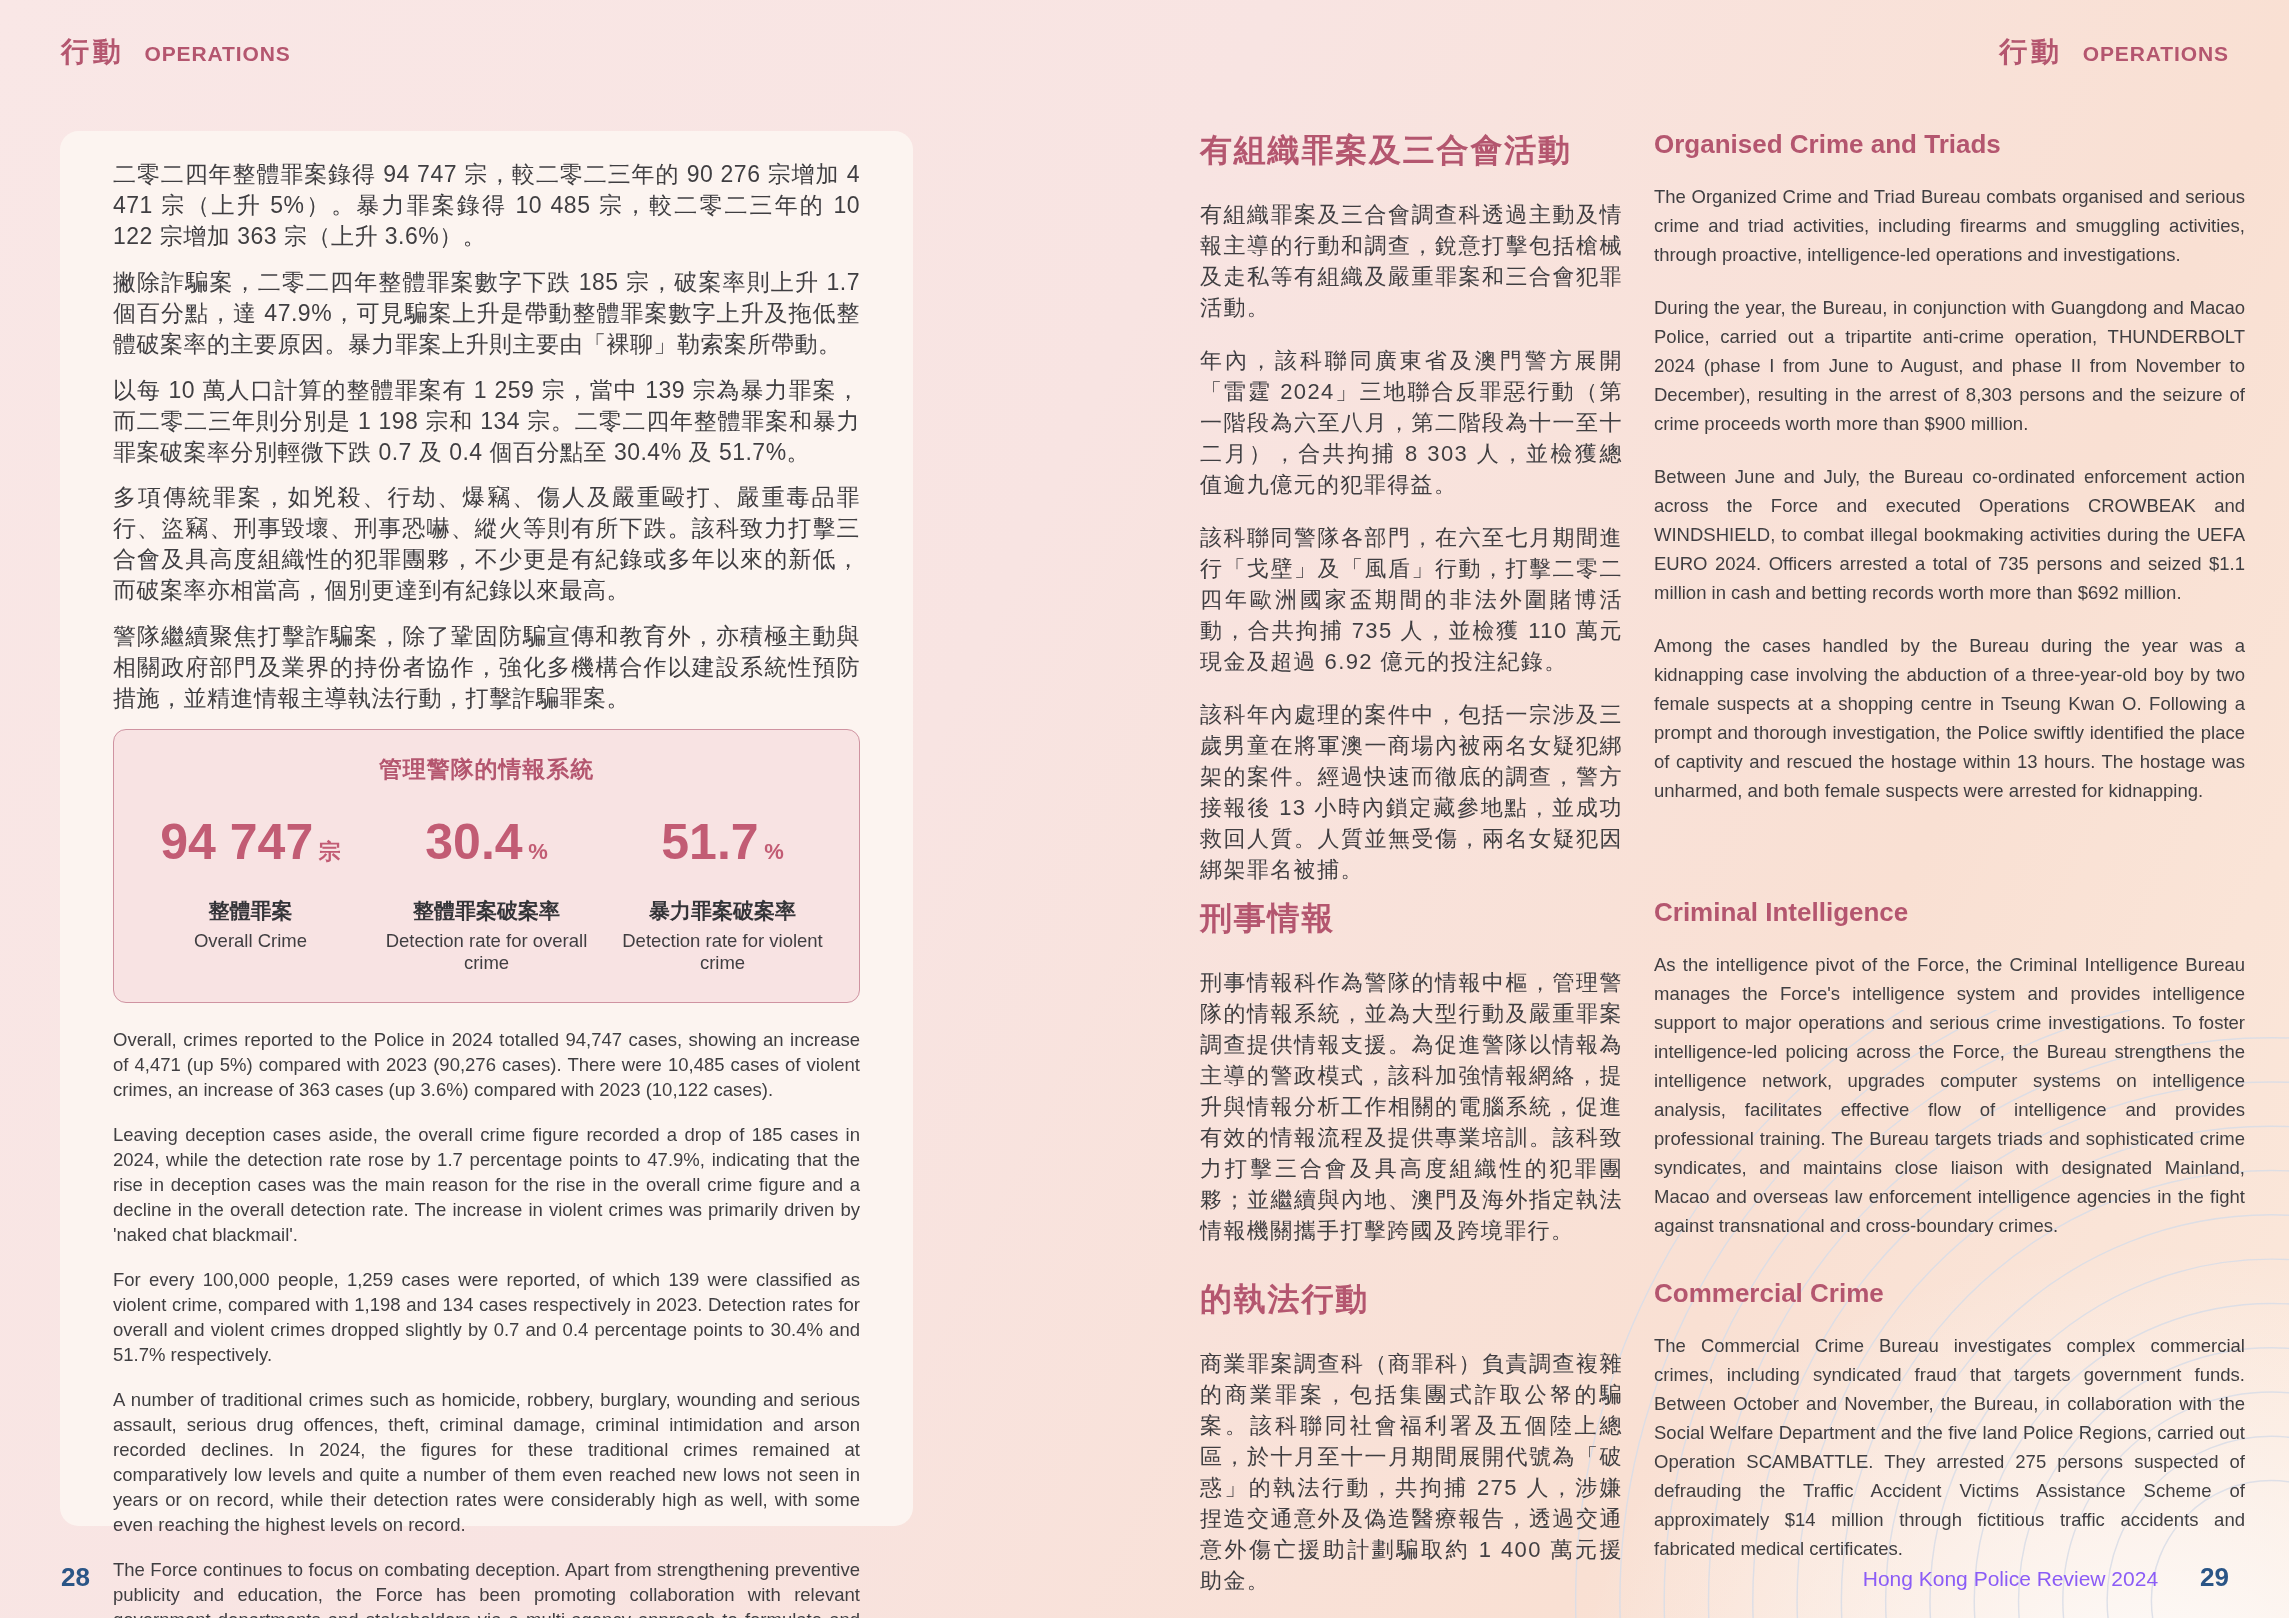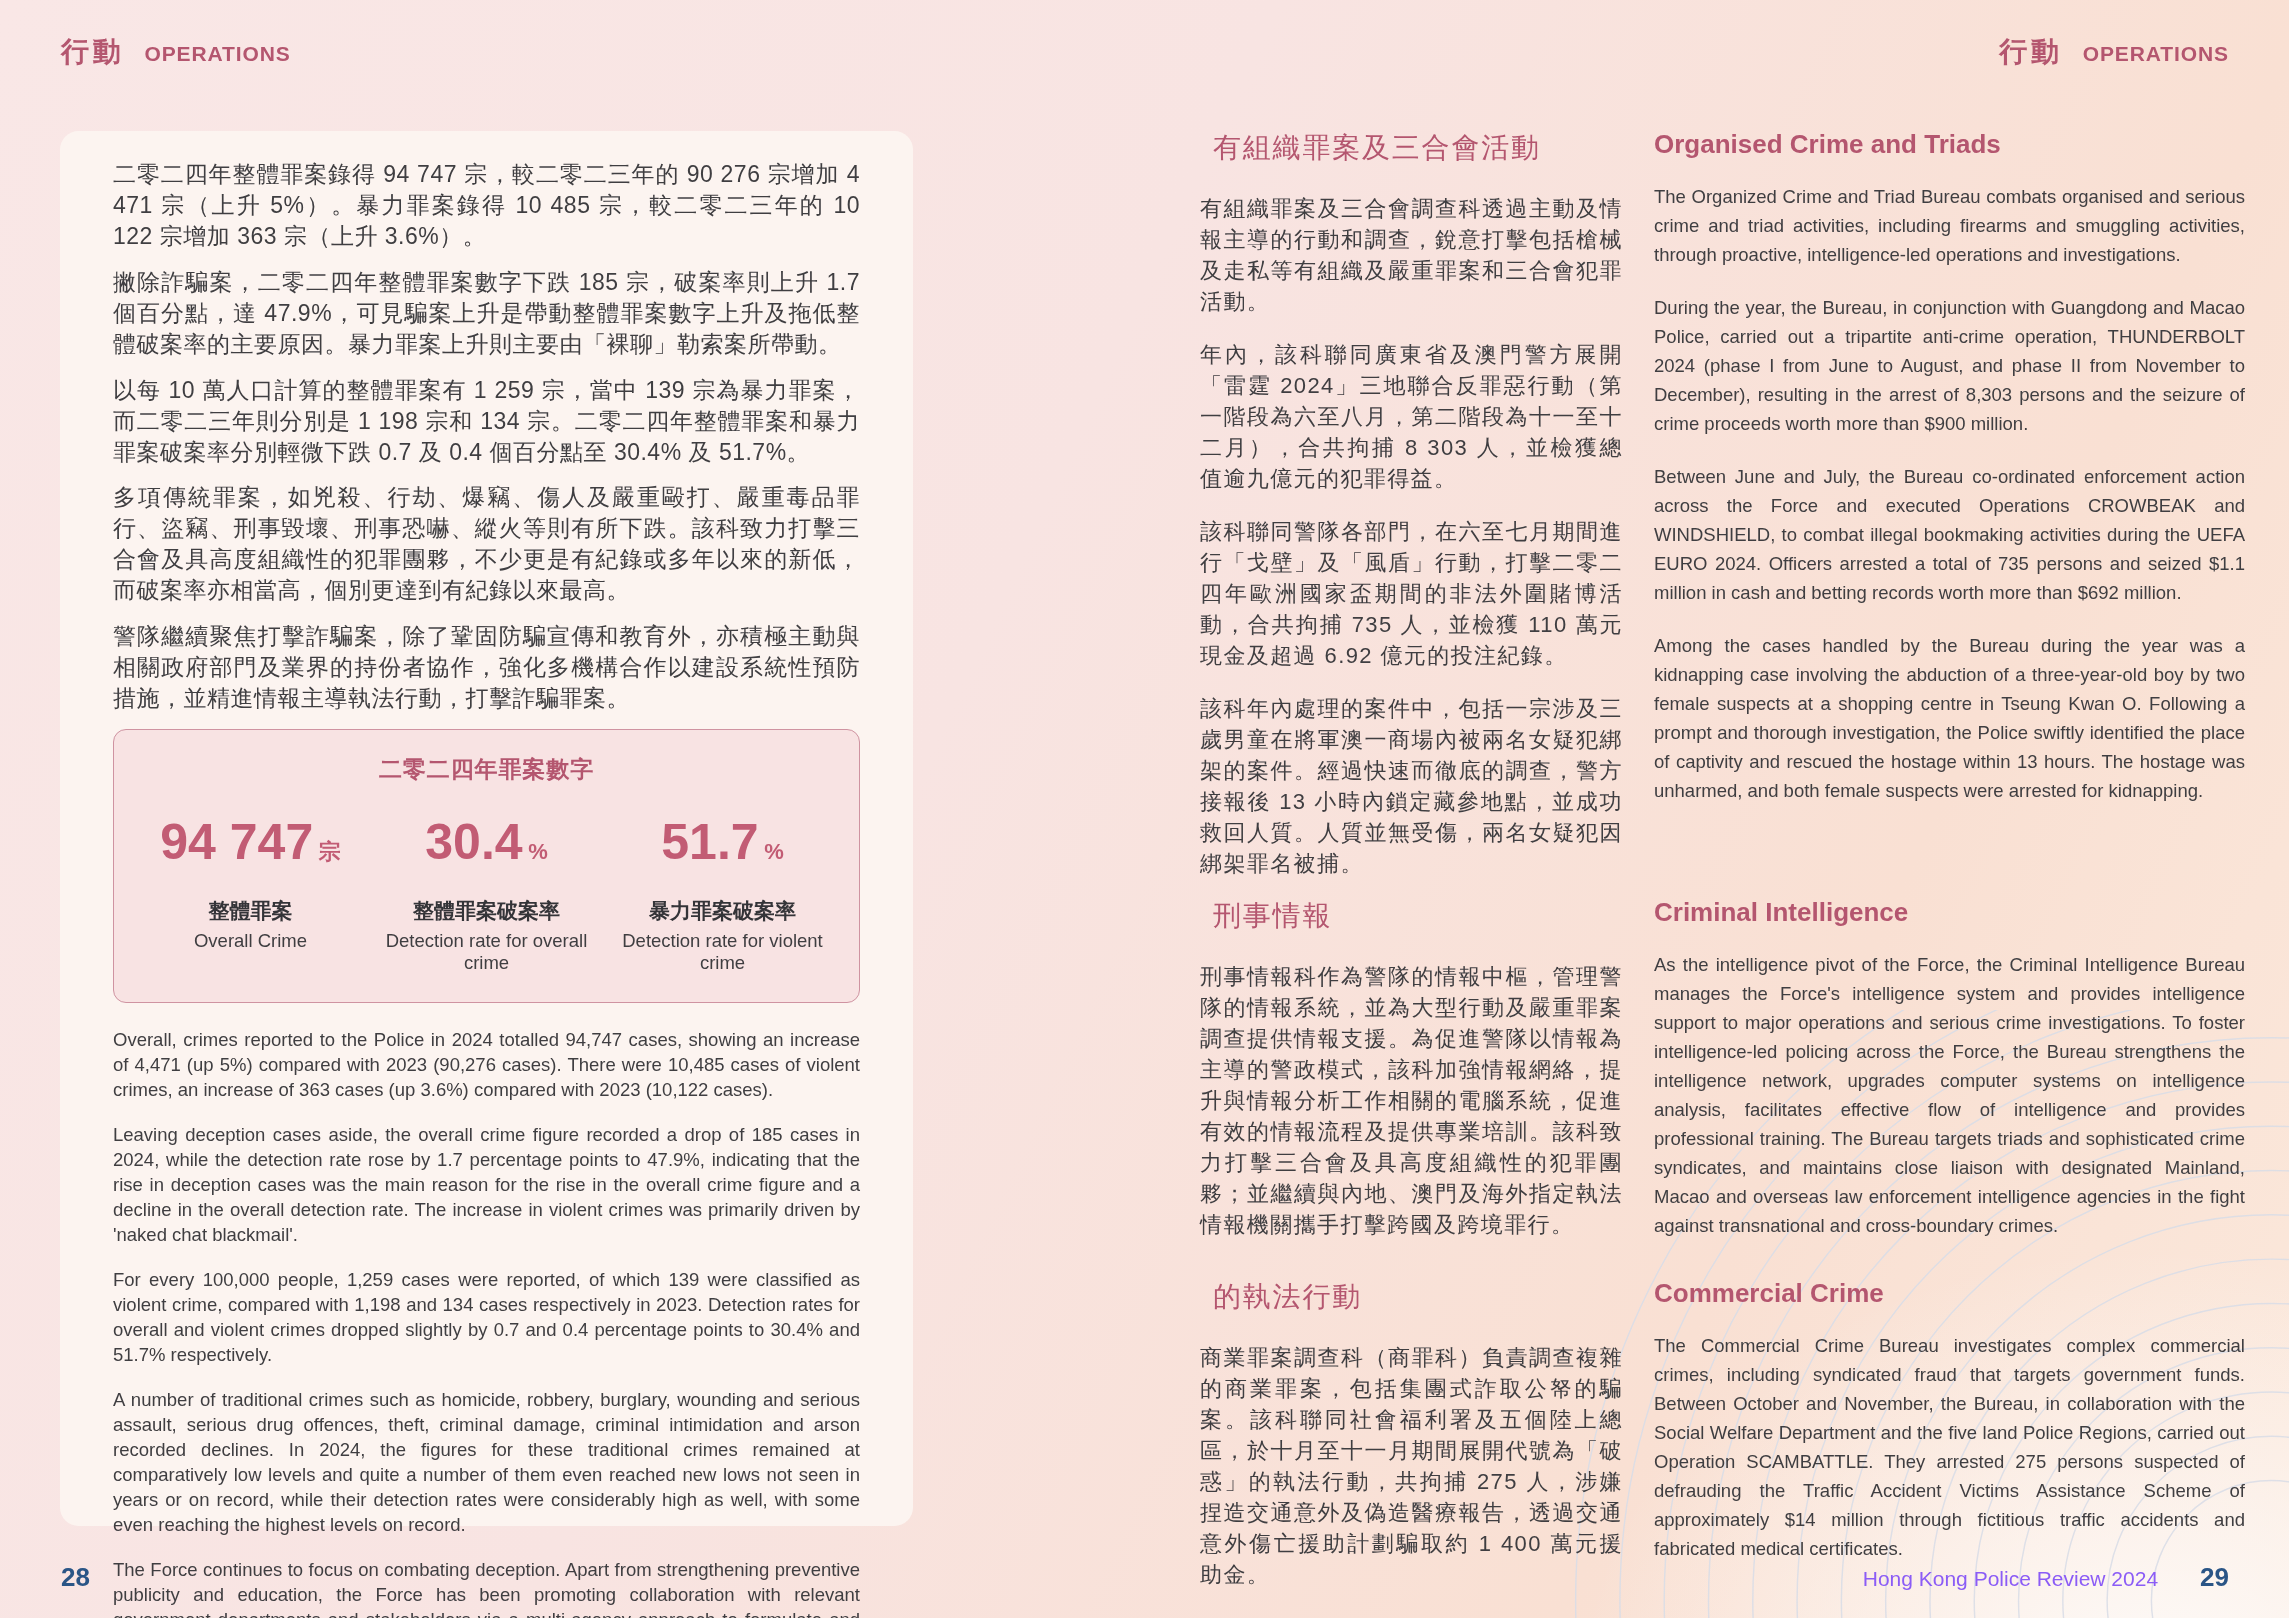--- a/index.html
+++ b/index.html
@@ -57,22 +57,22 @@
   .stats-row { display: flex; margin-top: 28px; }
   .stat { flex: 1; }
   .stat .val { font-size: 50px; font-weight: bold; color: #c25c74; }
   .stat .val .unit { font-size: 22px; font-weight: bold; margin-left: 5.5px; }
   .stat .l-zh { margin-top: 26px; font-size: 21px; font-weight: bold; color: #343438; }
   .stat .l-en { margin-top: 5.5px; font-size: 18.5px; color: #3f3e41; }
 
   
   .sec { position: absolute; }
   .sec .h-zh {
-    font-size: 28px; font-weight: normal; color: #b4566f;
-    letter-spacing: 1.8px; margin-bottom: 26px; margin-left: 13px;
+    font-size: 32px; font-weight: bold; color: #b4566f;
+    letter-spacing: 1.8px; margin-bottom: 26px;
   }
   .sec .h-en {
     font-size: 26px; font-weight: bold; color: #b4566f;
     margin-bottom: 22px;
   }
   .sec p.zh {
     font-size: 22px; line-height: 31px;
     text-align: justify; letter-spacing: 1.4px;
     margin-bottom: 22px; color: #3f3e41;
   }
@@ -132,21 +132,21 @@
 </div>
 
 <div class="card">
   <p class="zh">二零二四年整體罪案錄得 94 747 宗，較二零二三年的 90 276 宗增加 4 471 宗（上升 5%）。暴力罪案錄得 10 485 宗，較二零二三年的 10 122 宗增加 363 宗（上升 3.6%）。</p>
   <p class="zh">撇除詐騙案，二零二四年整體罪案數字下跌 185 宗，破案率則上升 1.7 個百分點，達 47.9%，可見騙案上升是帶動整體罪案數字上升及拖低整體破案率的主要原因。暴力罪案上升則主要由「裸聊」勒索案所帶動。</p>
   <p class="zh">以每 10 萬人口計算的整體罪案有 1 259 宗，當中 139 宗為暴力罪案，而二零二三年則分別是 1 198 宗和 134 宗。二零二四年整體罪案和暴力罪案破案率分別輕微下跌 0.7 及 0.4 個百分點至 30.4% 及 51.7%。</p>
   <p class="zh">多項傳統罪案，如兇殺、行劫、爆竊、傷人及嚴重毆打、嚴重毒品罪行、盜竊、刑事毀壞、刑事恐嚇、縱火等則有所下跌。該科致力打擊三合會及具高度組織性的犯罪團夥，不少更是有紀錄或多年以來的新低，而破案率亦相當高，個別更達到有紀錄以來最高。</p>
   <p class="zh">警隊繼續聚焦打擊詐騙案，除了鞏固防騙宣傳和教育外，亦積極主動與相關政府部門及業界的持份者協作，強化多機構合作以建設系統性預防措施，並精進情報主導執法行動，打擊詐騙罪案。</p>
 
   <div class="stats-box">
-    <div class="t-zh">二零二四年罪案數字</div>
+    <div class="t-zh">管理警隊的情報系統</div>
     <div class="stats-row">
       <div class="stat">
         <div class="val"><span>94 747</span><span class="unit">宗</span></div>
         <div class="l-zh">整體罪案</div>
         <div class="l-en">Overall Crime</div>
       </div>
       <div class="stat">
         <div class="val"><span>30.4</span><span class="unit">%</span></div>
         <div class="l-zh">整體罪案破案率</div>
         <div class="l-en">Detection rate for overall crime</div>

